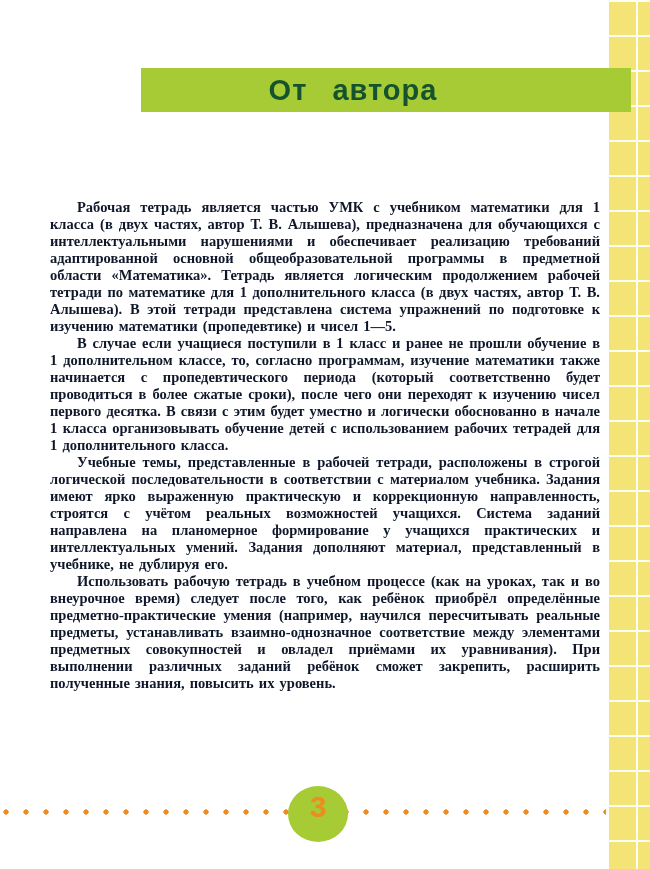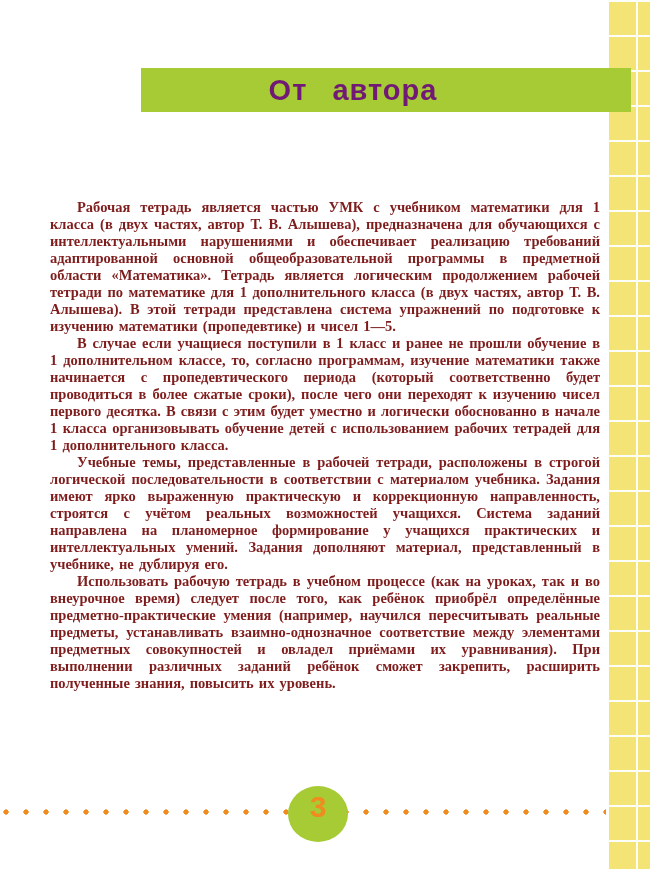--- a/index.html
+++ b/index.html
@@ -31,33 +31,33 @@
     background: #a6cb35;
     z-index: 2;
     display: flex;
     align-items: center;
     justify-content: center;
   }
   .banner-title {
     font-family: "Liberation Sans", sans-serif;
     font-weight: bold;
     font-size: 29px;
-    color: #701a75;
+    color: #14532d;
     letter-spacing: 1px;
     word-spacing: 16px;
     padding-right: 66px;
     white-space: nowrap;
   }
   
   .text-block {
     position: absolute;
     left: 50px; top: 199px;
     width: 550px;
     z-index: 1;
-    color: #7f1d1d;
+    color: #0f172a;
     font-size: 14.5px;
     line-height: 17px;
     font-weight: 600;
     text-align: justify;
     word-spacing: 1.5px;
   }
   .text-block p {
     margin: 0;
     text-indent: 27px;
   }

